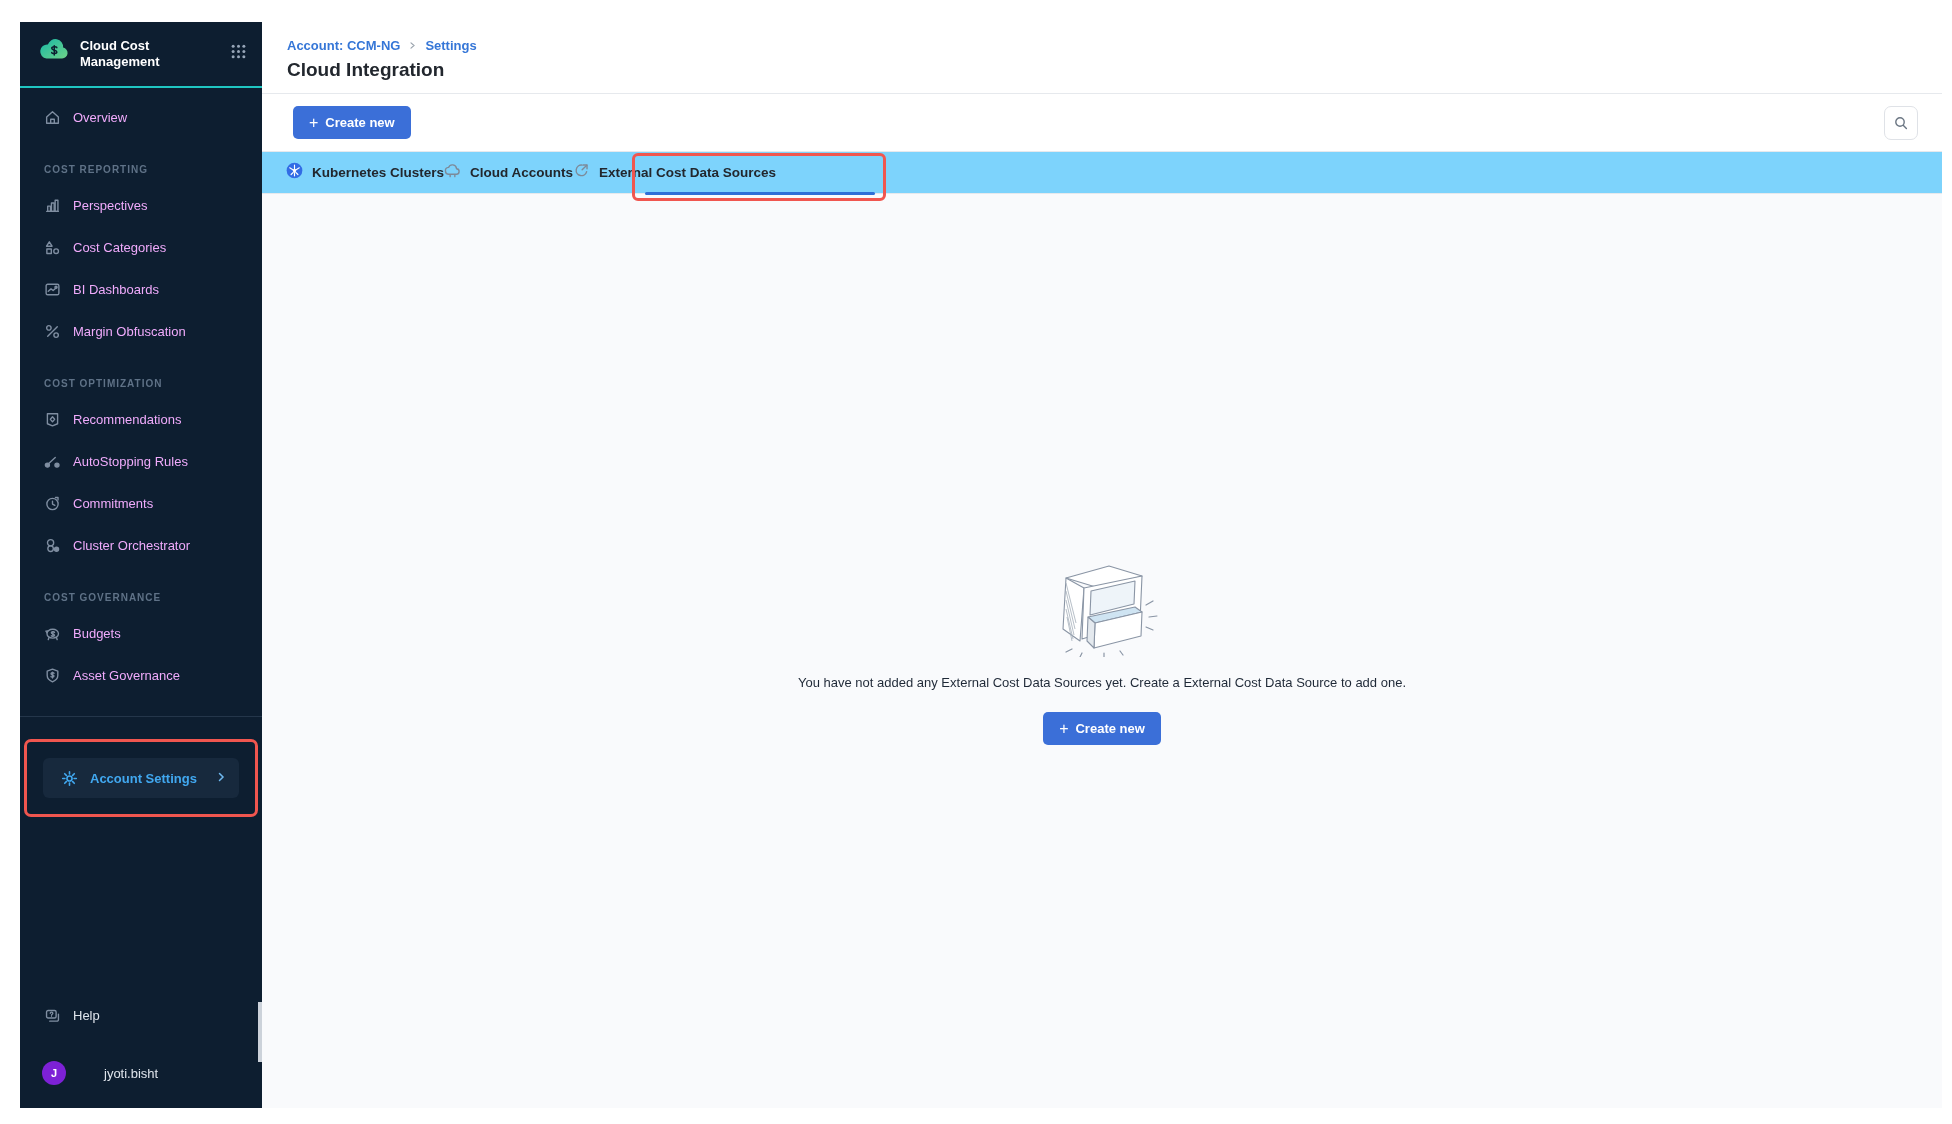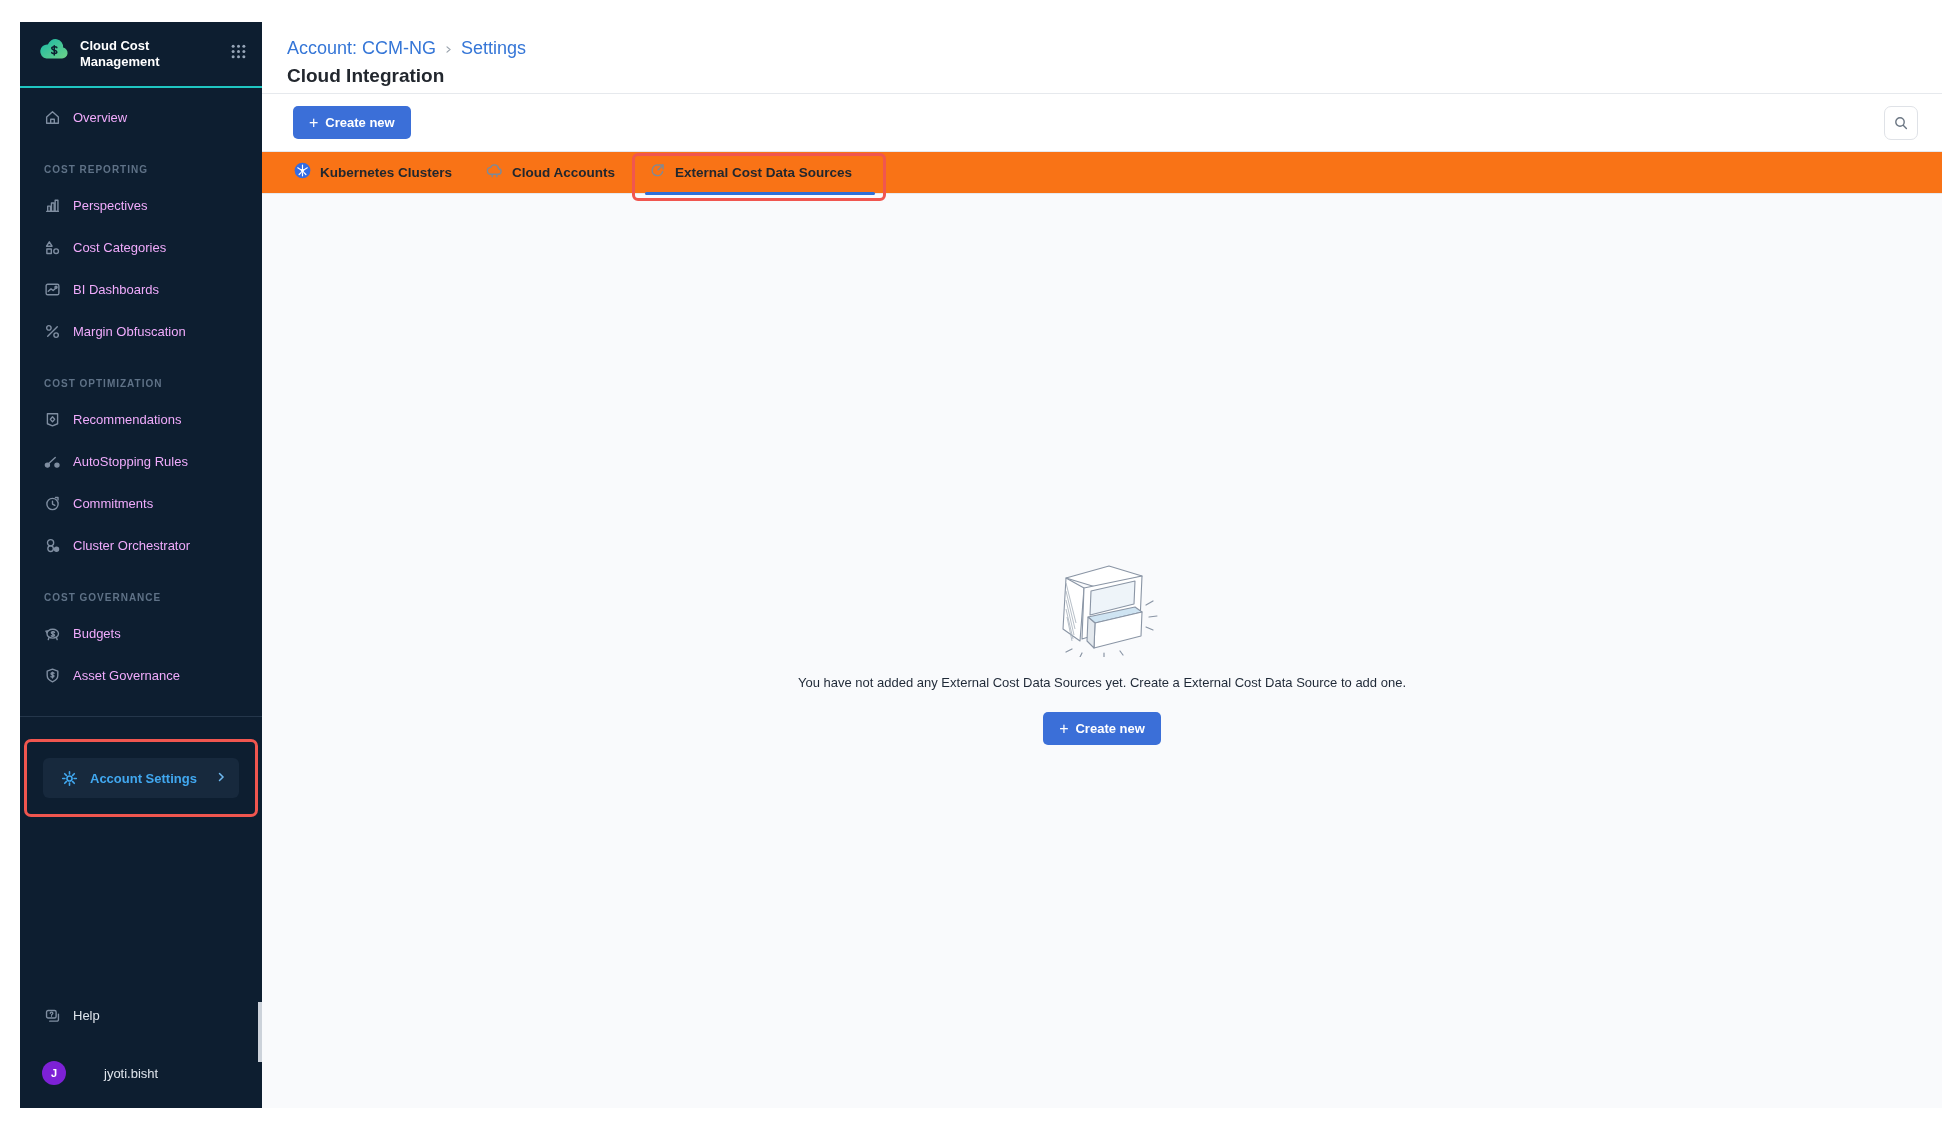--- a/index.html
+++ b/index.html
@@ -48,37 +48,37 @@
                      background:#ccd2da; border-radius:0 14px 14px 0; cursor:pointer;
                      display:flex; align-items:center; justify-content:center; }
   .collapse-handle .tri { width:0; height:0; border-top:5px solid transparent;
                           border-bottom:5px solid transparent; border-right:7px solid #1c2430; margin-right:4px; }
 
   
   .main { position:relative; flex:1; height:100%; background:#f9fafc;
           display:flex; flex-direction:column; }
   .page-header { background:#ffffff; height:72px; padding:16px 0 0 25px;
                  border-bottom:1px solid #e6e9ed; }
-  .breadcrumb { display:flex; align-items:flex-start; gap:8px; font-size:18px; }
+  .breadcrumb { display:flex; align-items:flex-start; gap:8px; font-size:13px;font-weight:bold; }
   .crumb { color:#3576d7; cursor:pointer; }
   .page-title { margin-top:6px; font-size:19px; font-weight:bold; color:#22272e; }
 
   .toolbar { background:#ffffff; height:58px; border-bottom:1px solid #e6e9ed;
              display:flex; align-items:center; padding:0 24px 0 31px; }
   .btn-primary { background:#3b6fd8; color:#ffffff; border:none; border-radius:5px;
                  height:33px; padding:0 16px; font-size:13px; font-weight:bold;
                  font-family:inherit; display:flex; align-items:center; gap:7px; cursor:pointer; }
   .btn-primary .plus { font-size:16px; font-weight:normal; line-height:1; }
   .toolbar-spacer { flex:1; }
   .icon-btn { width:34px; height:34px; background:#ffffff; border:1px solid #dfe2e7;
               border-radius:7px; display:flex; align-items:center; justify-content:center; cursor:pointer; }
   .icon-btn svg { stroke:#6b7683; fill:none; stroke-width:1.4; stroke-linecap:round; }
 
-  .tabs { background:#f97316; height:42px; border-bottom:1px solid #e6e9ed;
-          display:flex; align-items:center; gap:34px; padding-left:32px; }
+  .tabs { background:#7dd3fc; height:42px; border-bottom:1px solid #e6e9ed;
+          display:flex; align-items:center; padding-left:24px; }
   .tab { display:flex; align-items:center; gap:9px; cursor:pointer; height:100%; }
   .tab .tlbl { font-size:13.5px; font-weight:bold; color:#22272e; white-space:nowrap; }
   .tab svg.gicon { stroke:#7d8a99; fill:none; stroke-width:1.3; stroke-linecap:round; stroke-linejoin:round; }
   .tab-underline { position:absolute; left:383px; top:170px; width:230px; height:3px;
                    background:#2f6fd7; border-radius:2px; }
   .annotation-tab { position:absolute; left:370px; top:131px; width:254px; height:48px;
                     border:3px solid #f0564f; border-radius:6px; pointer-events:none; }
 
   .body-area { flex:1; display:flex; flex-direction:column; align-items:center; justify-content:center; }
   .empty-msg { margin-top:18px; font-size:13px; color:#1f2937; }

